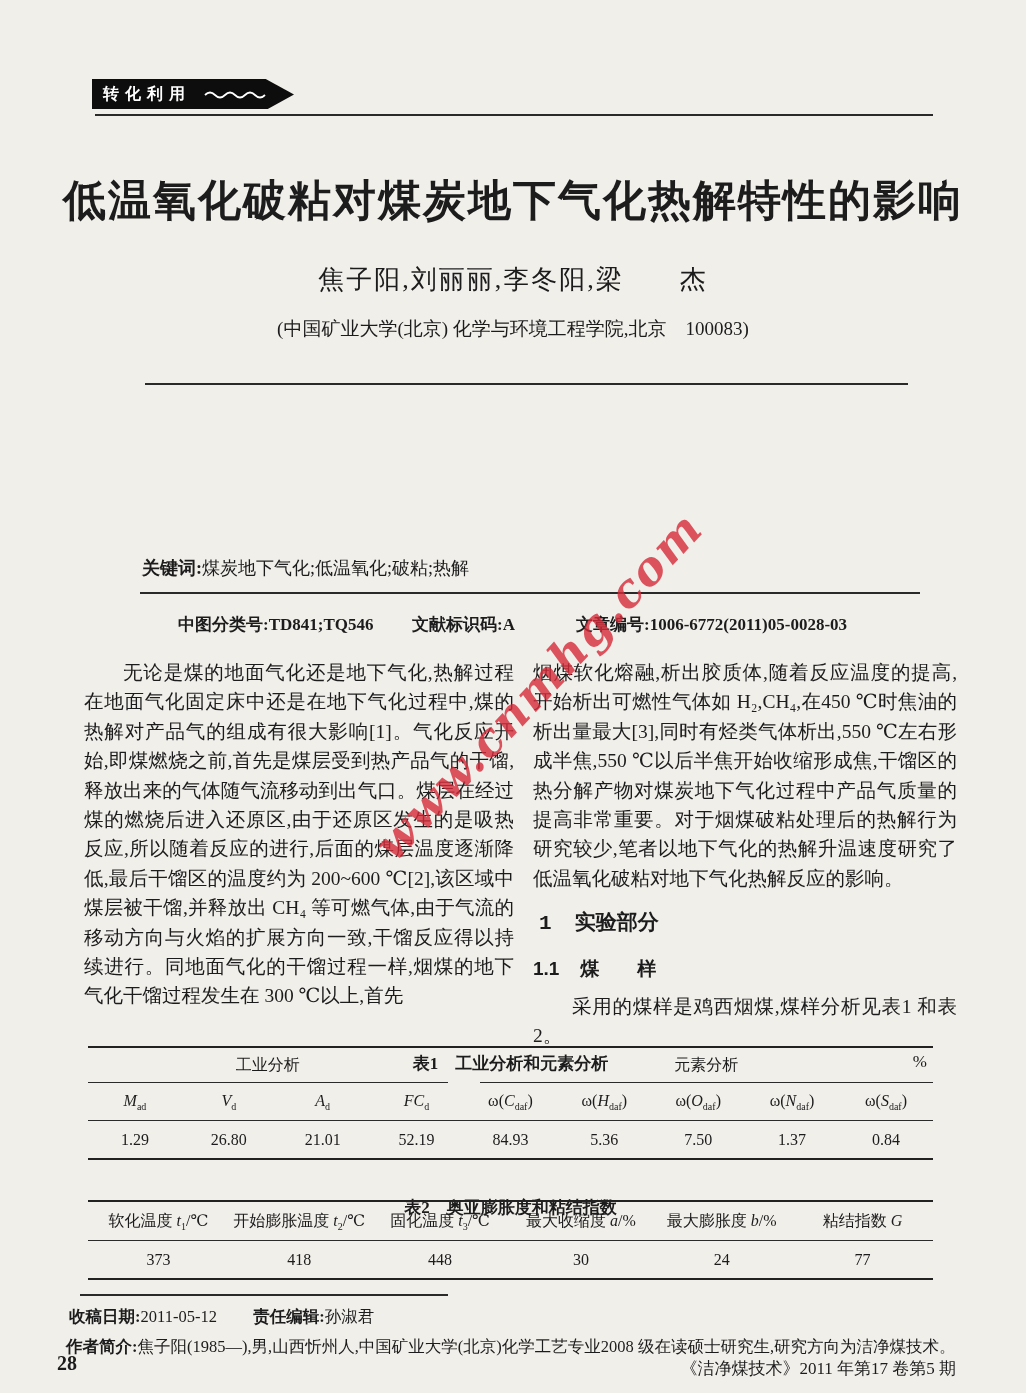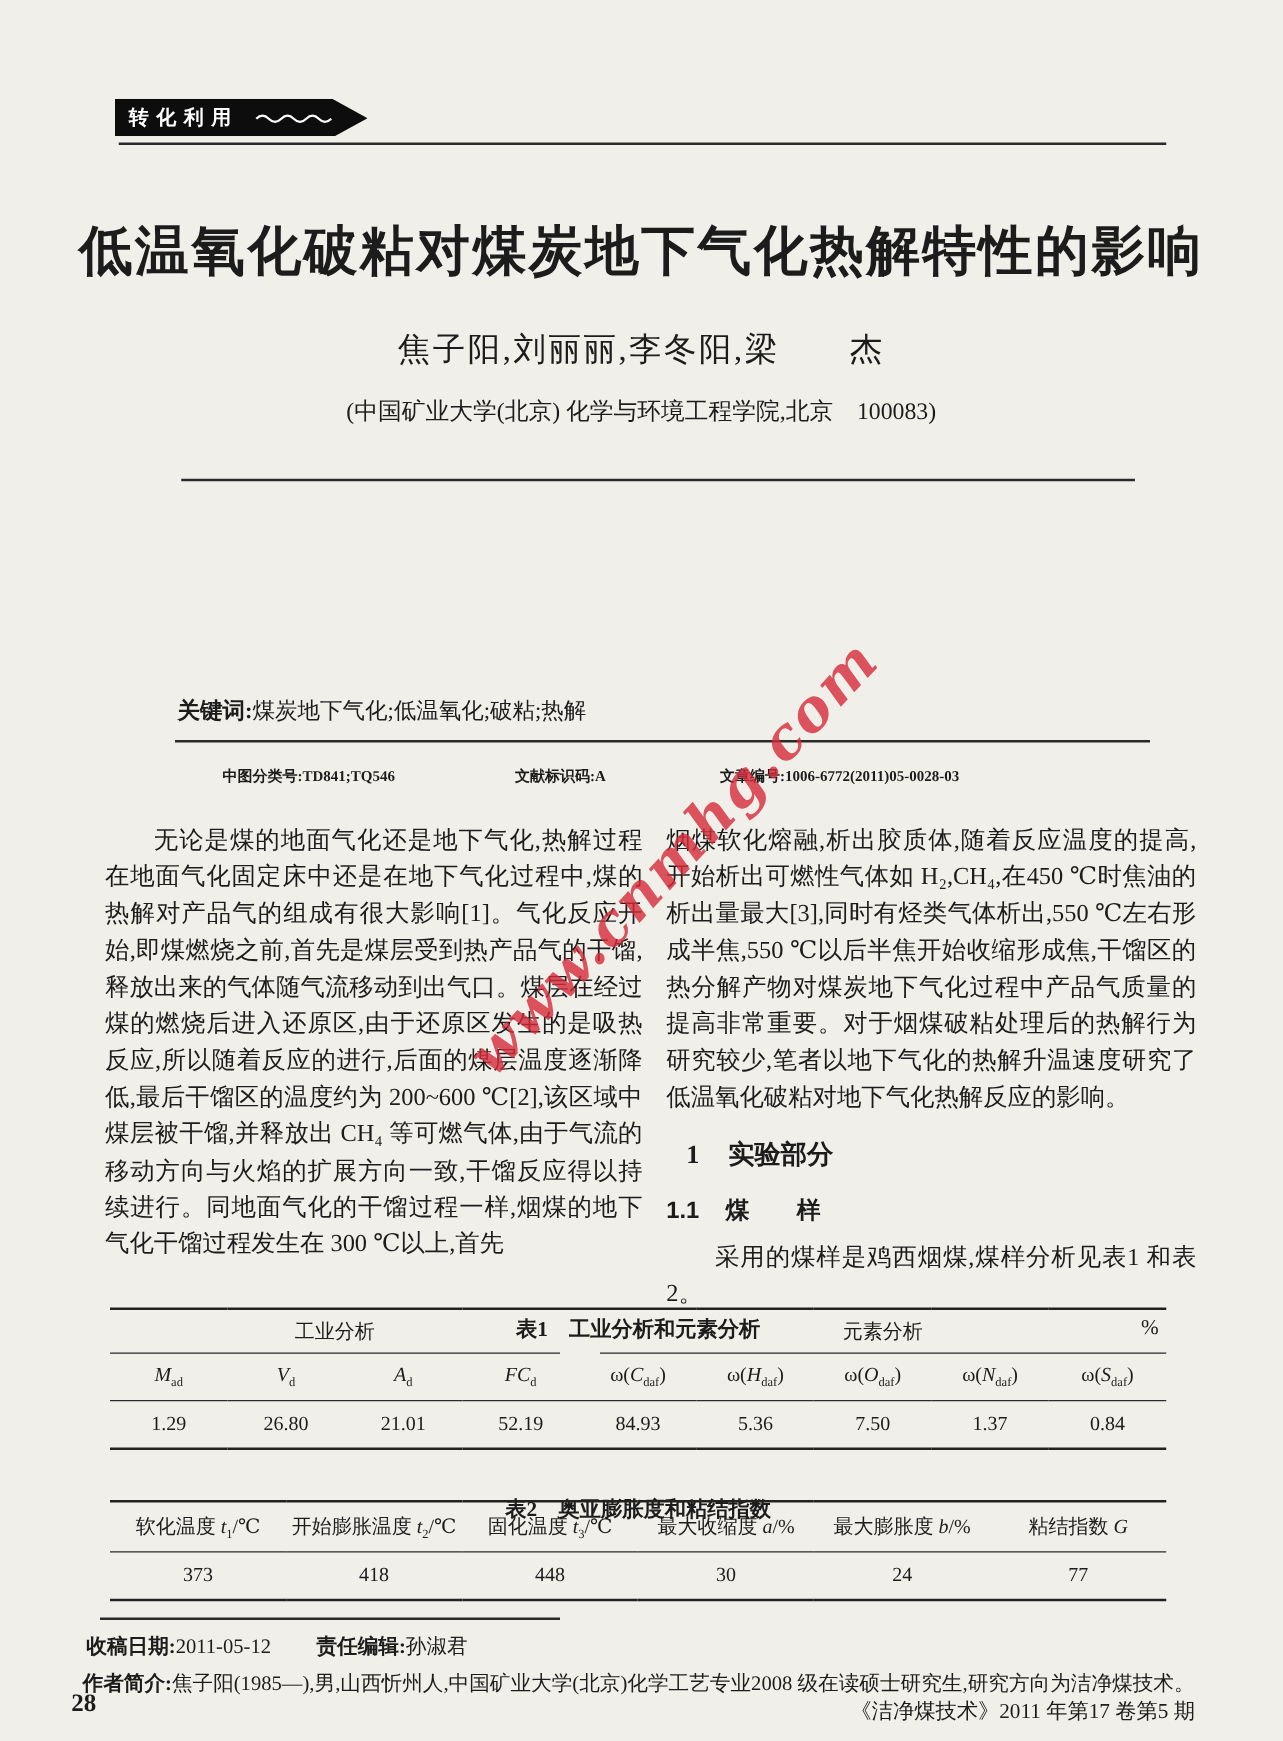--- a/index.html
+++ b/index.html
@@ -45,28 +45,28 @@
   .abstract {
     position:absolute; left:142px; top:397px; width:768px;
     font-size:18px; line-height:29px; text-align:justify;
     text-indent:2em;
   }
   .kw {
     position:absolute; left:142px; top:556px; width:768px;
     font-size:18px;
   }
   b.lbl { font-weight:bold; }
-  .meta { position:absolute; top:613px; font-size:12px; font-weight:bold; }
+  .meta { position:absolute; top:613px; font-size:17px; font-weight:bold; }
   .meta-clc { left:178px; } .meta-doc { left:412px; } .meta-id { left:576px; }
   
   .col { position:absolute; top:658px; font-size:19.5px; line-height:29.4px; text-align:justify; }
   .col-left  { left:84px;  width:430px; }
   .col-right { left:533px; width:424px; }
   .col p.indent { text-indent:2em; }
-  .h1 { font-size:21px; font-weight:bold; margin:16px 16px 15px; font-family:Liberation Serif, serif; }
+  .h1 { font-size:21px; font-weight:bold; margin:16px 6px 15px; font-family:Liberation Mono, monospace; }
   .h2 { font-size:19px; font-weight:bold; margin:0 0 9px;  font-family:"Liberation Sans","DejaVu Sans",sans-serif; }
   .h1 .num, .h2 .num { margin-right:1.1em; }
   
   .tcaption { position:absolute; left:88px; width:845px; text-align:center;
               font-size:17px; font-weight:bold; }
   .tcaption .unit { position:absolute; right:6px; top:0; font-weight:normal; }
   table.sci {
     position:absolute; left:88px; width:845px;
     border-collapse:collapse; table-layout:fixed;
     border-top:2.5px solid #222; border-bottom:2.5px solid #222;

